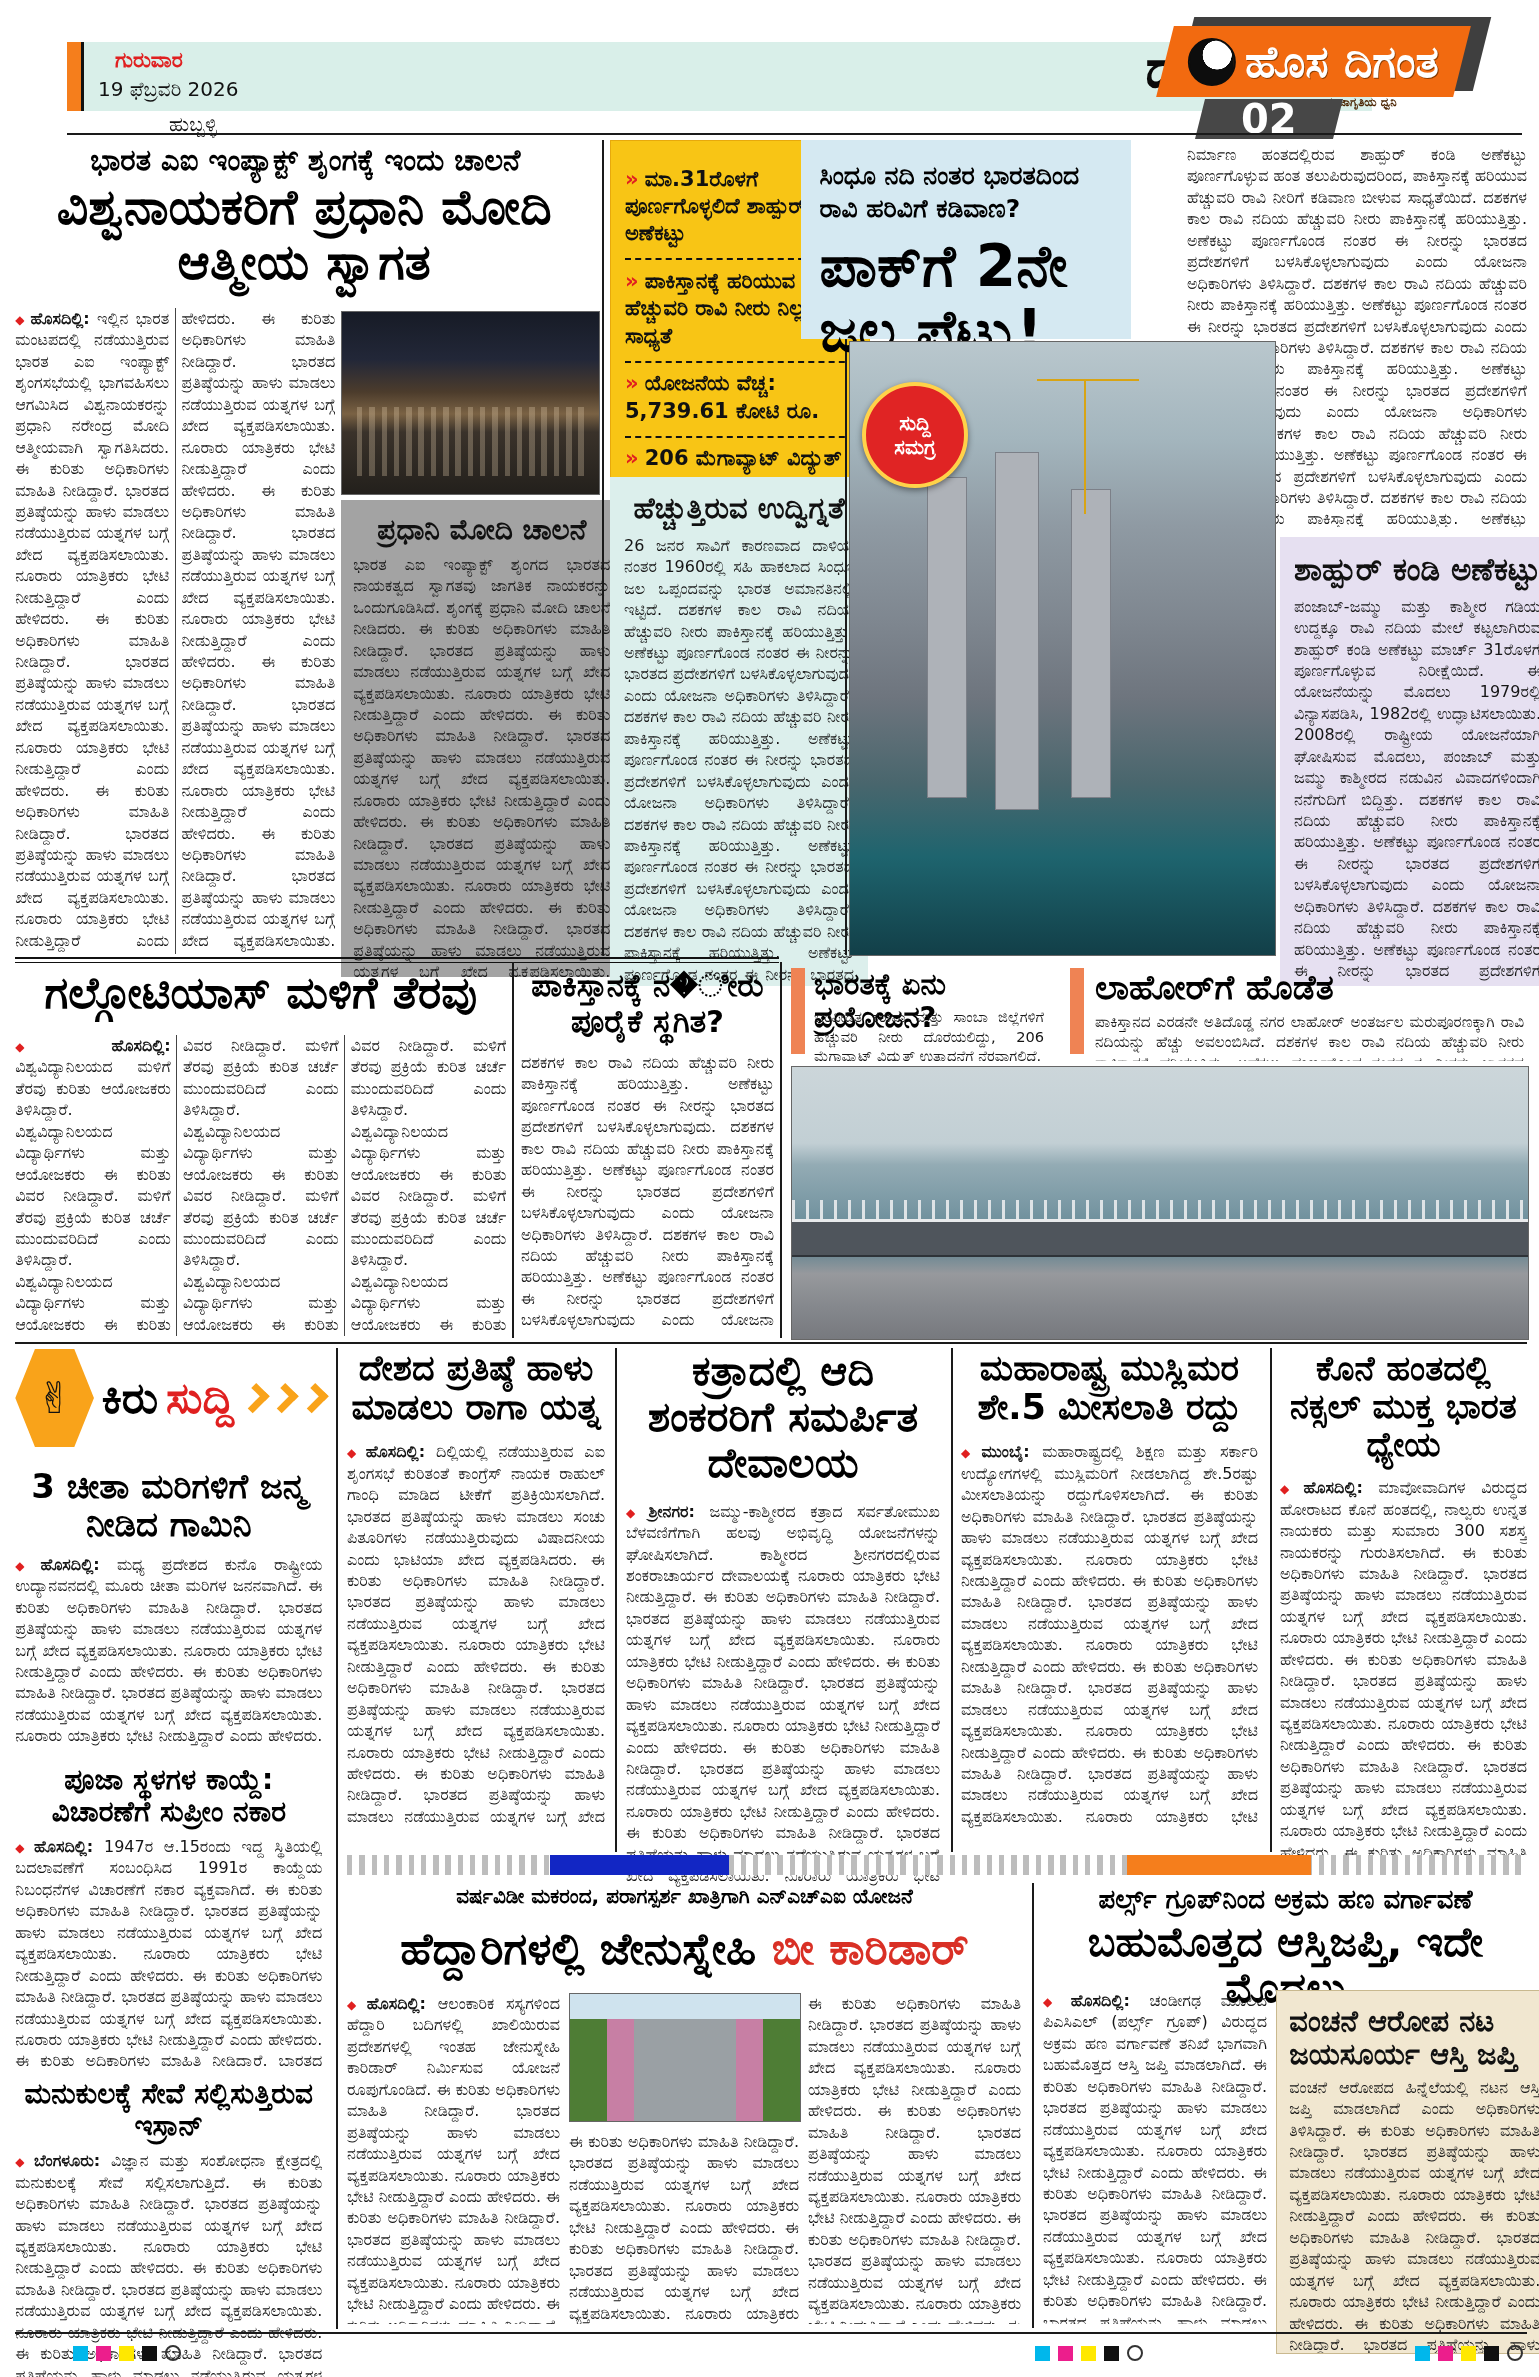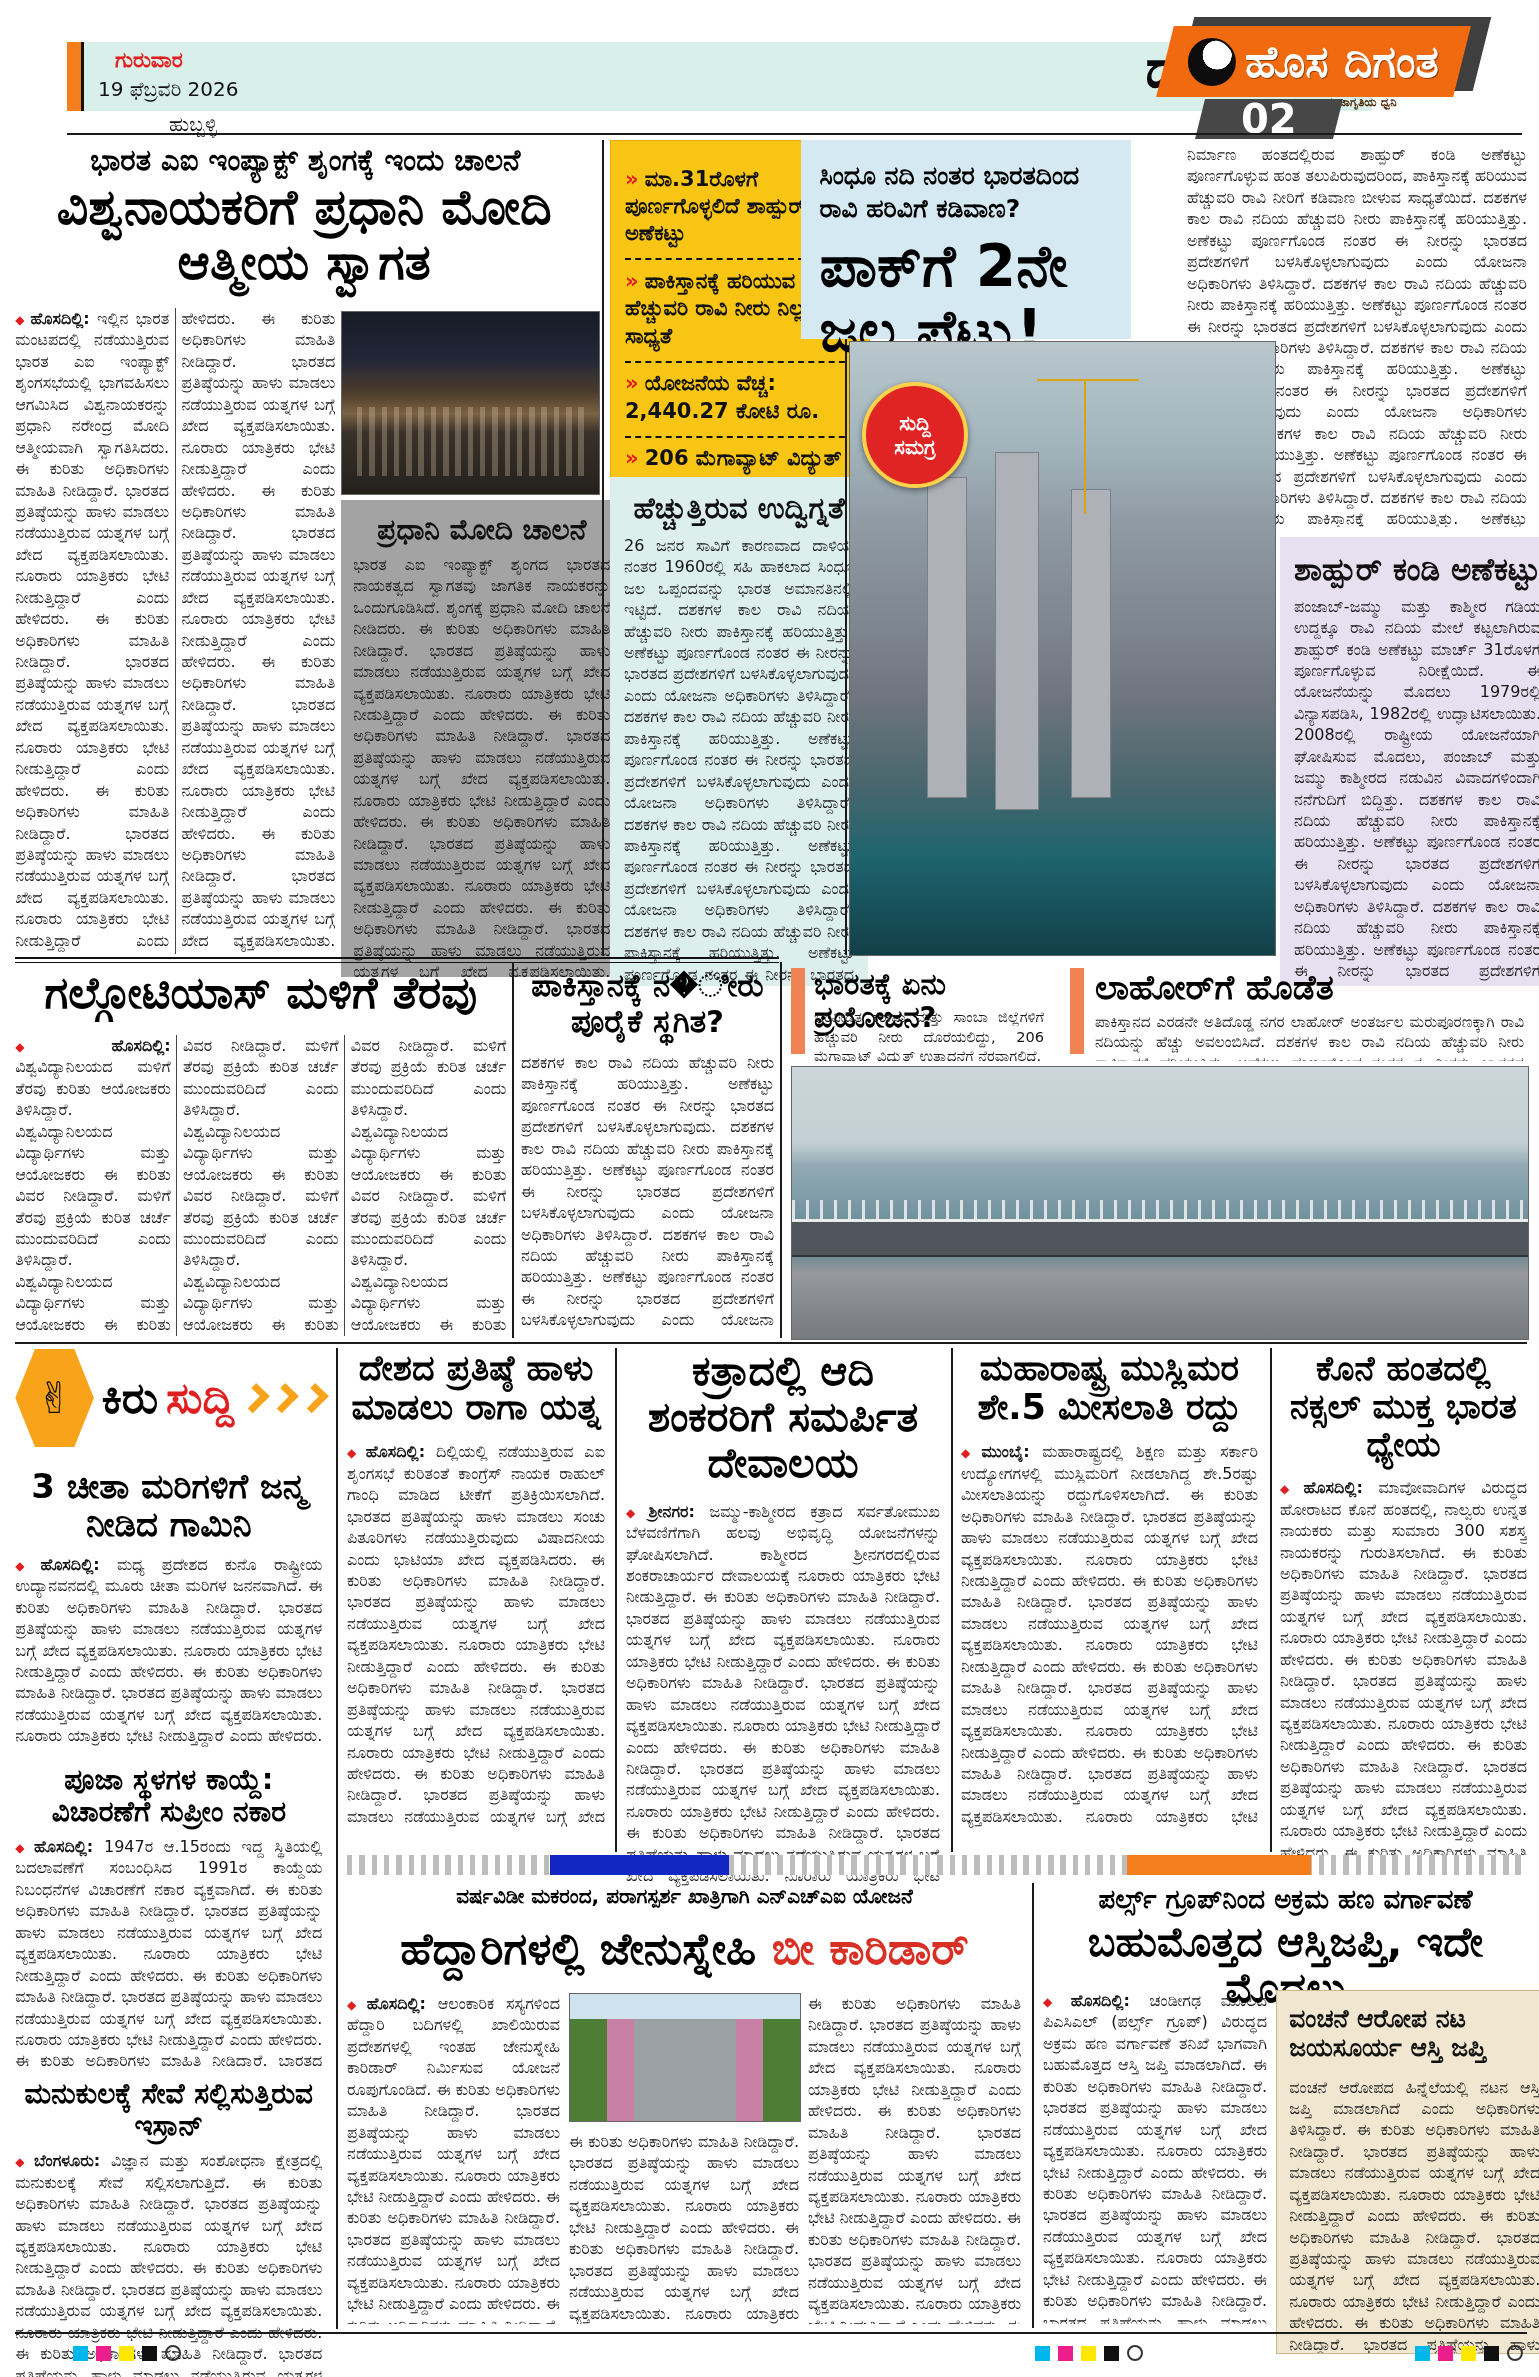--- a/index.html
+++ b/index.html
@@ -126,21 +126,21 @@
       <span>ಈ ಕುರಿತು ಅಧಿಕಾರಿಗಳು ಮಾಹಿತಿ ನೀಡಿದ್ದಾರೆ. ಭಾರತದ ಪ್ರತಿಷ್ಠೆಯನ್ನು ಹಾಳು ಮಾಡಲು ನಡೆಯುತ್ತಿರುವ ಯತ್ನಗಳ ಬಗ್ಗೆ ಖೇದ ವ್ಯಕ್ತಪಡಿಸಲಾಯಿತು. ನೂರಾರು ಯಾತ್ರಿಕರು ಭೇಟಿ ನೀಡುತ್ತಿದ್ದಾರೆ ಎಂದು ಹೇಳಿದರು. ಈ ಕುರಿತು ಅಧಿಕಾರಿಗಳು ಮಾಹಿತಿ ನೀಡಿದ್ದಾರೆ. ಭಾರತದ ಪ್ರತಿಷ್ಠೆಯನ್ನು ಹಾಳು ಮಾಡಲು ನಡೆಯುತ್ತಿರುವ ಯತ್ನಗಳ ಬಗ್ಗೆ ಖೇದ ವ್ಯಕ್ತಪಡಿಸಲಾಯಿತು. ನೂರಾರು ಯಾತ್ರಿಕರು ಭೇಟಿ ನೀಡುತ್ತಿದ್ದಾರೆ ಎಂದು ಹೇಳಿದರು. ಈ ಕುರಿತು ಅಧಿಕಾರಿಗಳು ಮಾಹಿತಿ ನೀಡಿದ್ದಾರೆ. ಭಾರತದ ಪ್ರತಿಷ್ಠೆಯನ್ನು ಹಾಳು ಮಾಡಲು ನಡೆಯುತ್ತಿರುವ ಯತ್ನಗಳ ಬಗ್ಗೆ ಖೇದ ವ್ಯಕ್ತಪಡಿಸಲಾಯಿತು. ನೂರಾರು ಯಾತ್ರಿಕರು ಭೇಟಿ ನೀಡುತ್ತಿದ್ದಾರೆ ಎಂದು ಹೇಳಿದರು. ಈ ಕುರಿತು ಅಧಿಕಾರಿಗಳು ಮಾಹಿತಿ ನೀಡಿದ್ದಾರೆ. ಭಾರತದ ಪ್ರತಿಷ್ಠೆಯನ್ನು ಹಾಳು ಮಾಡಲು ನಡೆಯುತ್ತಿರುವ ಯತ್ನಗಳ ಬಗ್ಗೆ ಖೇದ ವ್ಯಕ್ತಪಡಿಸಲಾಯಿತು. ನೂರಾರು ಯಾತ್ರಿಕರು ಭೇಟಿ ನೀಡುತ್ತಿದ್ದಾರೆ ಎಂದು ಹೇಳಿದರು. ಈ ಕುರಿತು ಅಧಿಕಾರಿಗಳು ಮಾಹಿತಿ ನೀಡಿದ್ದಾರೆ. ಭಾರತದ ಪ್ರತಿಷ್ಠೆಯನ್ನು ಹಾಳು ಮಾಡಲು ನಡೆಯುತ್ತಿರುವ ಯತ್ನಗಳ ಬಗ್ಗೆ ಖೇದ ವ್ಯಕ್ತಪಡಿಸಲಾಯಿತು. ನೂರಾರು ಯಾತ್ರಿಕರು ಭೇಟಿ ನೀಡುತ್ತಿದ್ದಾರೆ ಎಂದು ಹೇಳಿದರು. ಈ ಕುರಿತು ಅಧಿಕಾರಿಗಳು ಮಾಹಿತಿ ನೀಡಿದ್ದಾರೆ. ಭಾರತದ ಪ್ರತಿಷ್ಠೆಯನ್ನು ಹಾಳು ಮಾಡಲು ನಡೆಯುತ್ತಿರುವ ಯತ್ನಗಳ ಬಗ್ಗೆ ಖೇದ ವ್ಯಕ್ತಪಡಿಸಲಾಯಿತು. ನೂರಾರು ಯಾತ್ರಿಕರು ಭೇಟಿ ನೀಡುತ್ತಿದ್ದಾರೆ ಎಂದು ಹೇಳಿದರು. ಈ ಕುರಿತು ಅಧಿಕಾರಿಗಳು ಮಾಹಿತಿ ನೀಡಿದ್ದಾರೆ. ಭಾರತದ ಪ್ರತಿಷ್ಠೆಯನ್ನು ಹಾಳು ಮಾಡಲು ನಡೆಯುತ್ತಿರುವ ಯತ್ನಗಳ ಬಗ್ಗೆ ಖೇದ ವ್ಯಕ್ತಪಡಿಸಲಾಯಿತು. ನೂರಾರು ಯಾತ್ರಿಕರು ಭೇಟಿ ನೀಡುತ್ತಿದ್ದಾರೆ ಎಂದು ಹೇಳಿದರು. ಈ ಕುರಿತು ಅಧಿಕಾರಿಗಳು ಮಾಹಿತಿ ನೀಡಿದ್ದಾರೆ. ಭಾರತದ ಪ್ರತಿಷ್ಠೆಯನ್ನು ಹಾಳು ಮಾಡಲು ನಡೆಯುತ್ತಿರುವ ಯತ್ನಗಳ ಬಗ್ಗೆ ಖೇದ ವ್ಯಕ್ತಪಡಿಸಲಾಯಿತು. ನೂರಾರು ಯಾತ್ರಿಕರು ಭೇಟಿ ನೀಡುತ್ತಿದ್ದಾರೆ ಎಂದು ಹೇಳಿದರು. ಈ ಕುರಿತು ಅಧಿಕಾರಿಗಳು ಮಾಹಿತಿ ನೀಡಿದ್ದಾರೆ. ಭಾರತದ ಪ್ರತಿಷ್ಠೆಯನ್ನು ಹಾಳು ಮಾಡಲು ನಡೆಯುತ್ತಿರುವ ಯತ್ನಗಳ ಬಗ್ಗೆ ಖೇದ ವ್ಯಕ್ತಪಡಿಸಲಾಯಿತು. ನೂರಾರು ಯಾತ್ರಿಕರು ಭೇಟಿ ನೀಡುತ್ತಿದ್ದಾರೆ ಎಂದು ಹೇಳಿದರು. </span>
     </div>
   </div>
 
   <div class="vline" style="left:602px;top:140px;height:815px;"></div>
 
   <div class="abs ybox" style="left:610px;top:140px;width:230px;height:328px;">
     <ul style="margin:0;padding:0;">
       <li><span class="ybul">»</span><span>ಮಾ.31ರೊಳಗೆ ಪೂರ್ಣಗೊಳ್ಳಲಿದೆ ಶಾಹ್ಪುರ್ ಕಂಡಿ ಅಣೆಕಟ್ಟು</span></li>
       <li><span class="ybul">»</span><span>ಪಾಕಿಸ್ತಾನಕ್ಕೆ ಹರಿಯುವ ಹೆಚ್ಚುವರಿ ರಾವಿ ನೀರು ನಿಲ್ಲುವ ಸಾಧ್ಯತೆ</span></li>
-      <li><span class="ybul">»</span><span>ಯೋಜನೆಯ ವೆಚ್ಚ: 2,440.27 ಕೋಟಿ ರೂ.</span></li>
+      <li><span class="ybul">»</span><span>ಯೋಜನೆಯ ವೆಚ್ಚ: 5,739.61 ಕೋಟಿ ರೂ.</span></li>
       <li><span class="ybul">»</span><span>206 ಮೆಗಾವ್ಯಾಟ್ ವಿದ್ಯುತ್ ಉತ್ಪಾದನೆ</span></li>
       <li style="border-bottom:none;"><span class="ybul">»</span><span>ಸುಮಾರು 92,000 ಎಕರೆ ಪ್ರದೇಶಕ್ಕೆ ನೀರಾವರಿ ಸೌಲಭ್ಯ</span></li>
     </ul>
   </div>
 
   <div class="abs cyanbox clip" style="left:610px;top:477px;width:230px;height:478px;">
     <div class="boxtitle ctr" style="font-size:29px;margin-bottom:9.2px;">ಹೆಚ್ಚುತ್ತಿರುವ ಉದ್ವಿಗ್ನತೆ</div>
     <div class="body">
       <span>26 ಜನರ ಸಾವಿಗೆ ಕಾರಣವಾದ ದಾಳಿಯ ನಂತರ 1960ರಲ್ಲಿ ಸಹಿ ಹಾಕಲಾದ ಸಿಂಧೂ ಜಲ ಒಪ್ಪಂದವನ್ನು ಭಾರತ ಅಮಾನತಿನಲ್ಲಿ ಇಟ್ಟಿದೆ.</span>
       <span>ದಶಕಗಳ ಕಾಲ ರಾವಿ ನದಿಯ ಹೆಚ್ಚುವರಿ ನೀರು ಪಾಕಿಸ್ತಾನಕ್ಕೆ ಹರಿಯುತ್ತಿತ್ತು. ಅಣೆಕಟ್ಟು ಪೂರ್ಣಗೊಂಡ ನಂತರ ಈ ನೀರನ್ನು ಭಾರತದ ಪ್ರದೇಶಗಳಿಗೆ ಬಳಸಿಕೊಳ್ಳಲಾಗುವುದು ಎಂದು ಯೋಜನಾ ಅಧಿಕಾರಿಗಳು ತಿಳಿಸಿದ್ದಾರೆ. ದಶಕಗಳ ಕಾಲ ರಾವಿ ನದಿಯ ಹೆಚ್ಚುವರಿ ನೀರು ಪಾಕಿಸ್ತಾನಕ್ಕೆ ಹರಿಯುತ್ತಿತ್ತು. ಅಣೆಕಟ್ಟು ಪೂರ್ಣಗೊಂಡ ನಂತರ ಈ ನೀರನ್ನು ಭಾರತದ ಪ್ರದೇಶಗಳಿಗೆ ಬಳಸಿಕೊಳ್ಳಲಾಗುವುದು ಎಂದು ಯೋಜನಾ ಅಧಿಕಾರಿಗಳು ತಿಳಿಸಿದ್ದಾರೆ. ದಶಕಗಳ ಕಾಲ ರಾವಿ ನದಿಯ ಹೆಚ್ಚುವರಿ ನೀರು ಪಾಕಿಸ್ತಾನಕ್ಕೆ ಹರಿಯುತ್ತಿತ್ತು. ಅಣೆಕಟ್ಟು ಪೂರ್ಣಗೊಂಡ ನಂತರ ಈ ನೀರನ್ನು ಭಾರತದ ಪ್ರದೇಶಗಳಿಗೆ ಬಳಸಿಕೊಳ್ಳಲಾಗುವುದು ಎಂದು ಯೋಜನಾ ಅಧಿಕಾರಿಗಳು ತಿಳಿಸಿದ್ದಾರೆ. ದಶಕಗಳ ಕಾಲ ರಾವಿ ನದಿಯ ಹೆಚ್ಚುವರಿ ನೀರು ಪಾಕಿಸ್ತಾನಕ್ಕೆ ಹರಿಯುತ್ತಿತ್ತು. ಅಣೆಕಟ್ಟು ಪೂರ್ಣಗೊಂಡ ನಂತರ ಈ ನೀರನ್ನು ಭಾರತದ ಪ್ರದೇಶಗಳಿಗೆ ಬಳಸಿಕೊಳ್ಳಲಾಗುವುದು ಎಂದು ಯೋಜನಾ ಅಧಿಕಾರಿಗಳು ತಿಳಿಸಿದ್ದಾರೆ. ದಶಕಗಳ ಕಾಲ ರಾವಿ ನದಿಯ ಹೆಚ್ಚುವರಿ ನೀರು ಪಾಕಿಸ್ತಾನಕ್ಕೆ ಹರಿಯುತ್ತಿತ್ತು. ಅಣೆಕಟ್ಟು ಪೂರ್ಣಗೊಂಡ ನಂತರ ಈ ನೀರನ್ನು ಭಾರತದ ಪ್ರದೇಶಗಳಿಗೆ ಬಳಸಿಕೊಳ್ಳಲಾಗುವುದು ಎಂದು ಯೋಜನಾ ಅಧಿಕಾರಿಗಳು ತಿಳಿಸಿದ್ದಾರೆ. ದಶಕಗಳ ಕಾಲ ರಾವಿ ನದಿಯ ಹೆಚ್ಚುವರಿ ನೀರು ಪಾಕಿಸ್ತಾನಕ್ಕೆ ಹರಿಯುತ್ತಿತ್ತು. ಅಣೆಕಟ್ಟು ಪೂರ್ಣಗೊಂಡ ನಂತರ ಈ ನೀರನ್ನು ಭಾರತದ ಪ್ರದೇಶಗಳಿಗೆ ಬಳಸಿಕೊಳ್ಳಲಾಗುವುದು ಎಂದು ಯೋಜನಾ ಅಧಿಕಾರಿಗಳು ತಿಳಿಸಿದ್ದಾರೆ. ದಶಕಗಳ ಕಾಲ ರಾವಿ ನದಿಯ ಹೆಚ್ಚುವರಿ ನೀರು ಪಾಕಿಸ್ತಾನಕ್ಕೆ ಹರಿಯುತ್ತಿತ್ತು. ಅಣೆಕಟ್ಟು ಪೂರ್ಣಗೊಂಡ ನಂತರ ಈ ನೀರನ್ನು ಭಾರತದ ಪ್ರದೇಶಗಳಿಗೆ ಬಳಸಿಕೊಳ್ಳಲಾಗುವುದು ಎಂದು ಯೋಜನಾ ಅಧಿಕಾರಿಗಳು ತಿಳಿಸಿದ್ದಾರೆ. ದಶಕಗಳ ಕಾಲ ರಾವಿ ನದಿಯ ಹೆಚ್ಚುವರಿ ನೀರು ಪಾಕಿಸ್ತಾನಕ್ಕೆ ಹರಿಯುತ್ತಿತ್ತು. ಅಣೆಕಟ್ಟು ಪೂರ್ಣಗೊಂಡ ನಂತರ ಈ ನೀರನ್ನು ಭಾರತದ ಪ್ರದೇಶಗಳಿಗೆ ಬಳಸಿಕೊಳ್ಳಲಾಗುವುದು ಎಂದು ಯೋಜನಾ ಅಧಿಕಾರಿಗಳು ತಿಳಿಸಿದ್ದಾರೆ. </span>
@@ -317,21 +317,21 @@
   <div class="vline" style="left:1032px;top:1883px;height:445px;"></div>
 
   <div class="abs kicker ctr" style="left:1043px;top:1884px;width:485px;font-size:26px;">ಪರ್ಲ್ಸ್ ಗ್ರೂಪ್‌ನಿಂದ ಅಕ್ರಮ ಹಣ ವರ್ಗಾವಣೆ</div>
   <div class="abs headline ctr" style="left:1043px;top:1920px;width:485px;font-size:41px;">ಬಹುಮೊತ್ತದ ಆಸ್ತಿಜಪ್ತಿ, ಇದೇ ಮೊದಲು</div>
   <div class="abs body clip" style="left:1043px;top:1990px;width:224px;height:334px;">
     <span class="dm">◆</span><span class="dl-b">ಹೊಸದಿಲ್ಲಿ:</span>
     <span>ಚಂಡೀಗಢ ಮೂಲದ ಪಿಎಸಿಎಲ್ (ಪರ್ಲ್ಸ್ ಗ್ರೂಪ್) ವಿರುದ್ಧದ ಅಕ್ರಮ ಹಣ ವರ್ಗಾವಣೆ ತನಿಖೆ ಭಾಗವಾಗಿ ಬಹುಮೊತ್ತದ ಆಸ್ತಿ ಜಪ್ತಿ ಮಾಡಲಾಗಿದೆ.</span>
     <span>ಈ ಕುರಿತು ಅಧಿಕಾರಿಗಳು ಮಾಹಿತಿ ನೀಡಿದ್ದಾರೆ. ಭಾರತದ ಪ್ರತಿಷ್ಠೆಯನ್ನು ಹಾಳು ಮಾಡಲು ನಡೆಯುತ್ತಿರುವ ಯತ್ನಗಳ ಬಗ್ಗೆ ಖೇದ ವ್ಯಕ್ತಪಡಿಸಲಾಯಿತು. ನೂರಾರು ಯಾತ್ರಿಕರು ಭೇಟಿ ನೀಡುತ್ತಿದ್ದಾರೆ ಎಂದು ಹೇಳಿದರು. ಈ ಕುರಿತು ಅಧಿಕಾರಿಗಳು ಮಾಹಿತಿ ನೀಡಿದ್ದಾರೆ. ಭಾರತದ ಪ್ರತಿಷ್ಠೆಯನ್ನು ಹಾಳು ಮಾಡಲು ನಡೆಯುತ್ತಿರುವ ಯತ್ನಗಳ ಬಗ್ಗೆ ಖೇದ ವ್ಯಕ್ತಪಡಿಸಲಾಯಿತು. ನೂರಾರು ಯಾತ್ರಿಕರು ಭೇಟಿ ನೀಡುತ್ತಿದ್ದಾರೆ ಎಂದು ಹೇಳಿದರು. ಈ ಕುರಿತು ಅಧಿಕಾರಿಗಳು ಮಾಹಿತಿ ನೀಡಿದ್ದಾರೆ. ಭಾರತದ ಪ್ರತಿಷ್ಠೆಯನ್ನು ಹಾಳು ಮಾಡಲು ನಡೆಯುತ್ತಿರುವ ಯತ್ನಗಳ ಬಗ್ಗೆ ಖೇದ ವ್ಯಕ್ತಪಡಿಸಲಾಯಿತು. ನೂರಾರು ಯಾತ್ರಿಕರು ಭೇಟಿ ನೀಡುತ್ತಿದ್ದಾರೆ ಎಂದು ಹೇಳಿದರು. ಈ ಕುರಿತು ಅಧಿಕಾರಿಗಳು ಮಾಹಿತಿ ನೀಡಿದ್ದಾರೆ. ಭಾರತದ ಪ್ರತಿಷ್ಠೆಯನ್ನು ಹಾಳು ಮಾಡಲು ನಡೆಯುತ್ತಿರುವ ಯತ್ನಗಳ ಬಗ್ಗೆ ಖೇದ ವ್ಯಕ್ತಪಡಿಸಲಾಯಿತು. ನೂರಾರು ಯಾತ್ರಿಕರು ಭೇಟಿ ನೀಡುತ್ತಿದ್ದಾರೆ ಎಂದು ಹೇಳಿದರು. ಈ ಕುರಿತು ಅಧಿಕಾರಿಗಳು ಮಾಹಿತಿ ನೀಡಿದ್ದಾರೆ. ಭಾರತದ ಪ್ರತಿಷ್ಠೆಯನ್ನು ಹಾಳು ಮಾಡಲು ನಡೆಯುತ್ತಿರುವ ಯತ್ನಗಳ ಬಗ್ಗೆ ಖೇದ ವ್ಯಕ್ತಪಡಿಸಲಾಯಿತು. ನೂರಾರು ಯಾತ್ರಿಕರು ಭೇಟಿ ನೀಡುತ್ತಿದ್ದಾರೆ ಎಂದು ಹೇಳಿದರು. ಈ ಕುರಿತು ಅಧಿಕಾರಿಗಳು ಮಾಹಿತಿ ನೀಡಿದ್ದಾರೆ. ಭಾರತದ ಪ್ರತಿಷ್ಠೆಯನ್ನು ಹಾಳು ಮಾಡಲು ನಡೆಯುತ್ತಿರುವ ಯತ್ನಗಳ ಬಗ್ಗೆ ಖೇದ ವ್ಯಕ್ತಪಡಿಸಲಾಯಿತು. ನೂರಾರು ಯಾತ್ರಿಕರು ಭೇಟಿ ನೀಡುತ್ತಿದ್ದಾರೆ ಎಂದು ಹೇಳಿದರು. </span>
   </div>
   <div class="abs beigebox clip" style="left:1276px;top:1990px;width:251px;height:334px;">
-    <div class="boxtitle" style="font-size:25px;margin-bottom:14px;">ವಂಚನೆ ಆರೋಪ ನಟ ಜಯಸೂರ್ಯ ಆಸ್ತಿ ಜಪ್ತಿ</div>
+    <div class="boxtitle" style="font-size:29px;margin-bottom:5px;">ವಂಚನೆ ಆರೋಪ ನಟ ಜಯಸೂರ್ಯ ಆಸ್ತಿ ಜಪ್ತಿ</div>
     <div class="body">
       <span>ವಂಚನೆ ಆರೋಪದ ಹಿನ್ನೆಲೆಯಲ್ಲಿ ನಟನ ಆಸ್ತಿ ಜಪ್ತಿ ಮಾಡಲಾಗಿದೆ ಎಂದು ಅಧಿಕಾರಿಗಳು ತಿಳಿಸಿದ್ದಾರೆ.</span>
       <span>ಈ ಕುರಿತು ಅಧಿಕಾರಿಗಳು ಮಾಹಿತಿ ನೀಡಿದ್ದಾರೆ. ಭಾರತದ ಪ್ರತಿಷ್ಠೆಯನ್ನು ಹಾಳು ಮಾಡಲು ನಡೆಯುತ್ತಿರುವ ಯತ್ನಗಳ ಬಗ್ಗೆ ಖೇದ ವ್ಯಕ್ತಪಡಿಸಲಾಯಿತು. ನೂರಾರು ಯಾತ್ರಿಕರು ಭೇಟಿ ನೀಡುತ್ತಿದ್ದಾರೆ ಎಂದು ಹೇಳಿದರು. ಈ ಕುರಿತು ಅಧಿಕಾರಿಗಳು ಮಾಹಿತಿ ನೀಡಿದ್ದಾರೆ. ಭಾರತದ ಪ್ರತಿಷ್ಠೆಯನ್ನು ಹಾಳು ಮಾಡಲು ನಡೆಯುತ್ತಿರುವ ಯತ್ನಗಳ ಬಗ್ಗೆ ಖೇದ ವ್ಯಕ್ತಪಡಿಸಲಾಯಿತು. ನೂರಾರು ಯಾತ್ರಿಕರು ಭೇಟಿ ನೀಡುತ್ತಿದ್ದಾರೆ ಎಂದು ಹೇಳಿದರು. ಈ ಕುರಿತು ಅಧಿಕಾರಿಗಳು ಮಾಹಿತಿ ನೀಡಿದ್ದಾರೆ. ಭಾರತದ ಪ್ರತಿಷ್ಠೆಯನ್ನು ಹಾಳು ಮಾಡಲು ನಡೆಯುತ್ತಿರುವ ಯತ್ನಗಳ ಬಗ್ಗೆ ಖೇದ ವ್ಯಕ್ತಪಡಿಸಲಾಯಿತು. ನೂರಾರು ಯಾತ್ರಿಕರು ಭೇಟಿ ನೀಡುತ್ತಿದ್ದಾರೆ ಎಂದು ಹೇಳಿದರು. ಈ ಕುರಿತು ಅಧಿಕಾರಿಗಳು ಮಾಹಿತಿ ನೀಡಿದ್ದಾರೆ. ಭಾರತದ ಪ್ರತಿಷ್ಠೆಯನ್ನು ಹಾಳು ಮಾಡಲು ನಡೆಯುತ್ತಿರುವ ಯತ್ನಗಳ ಬಗ್ಗೆ ಖೇದ ವ್ಯಕ್ತಪಡಿಸಲಾಯಿತು. ನೂರಾರು ಯಾತ್ರಿಕರು ಭೇಟಿ ನೀಡುತ್ತಿದ್ದಾರೆ ಎಂದು ಹೇಳಿದರು. </span>
     </div>
   </div>
 
   <div class="hline" style="left:15.3px;top:2332px;width:1512px;height:1.5px;"></div>
   <div class="abs reg" style="left:73px;top:2345px;">
     <i class="c"></i>
       <i class="m"></i>

